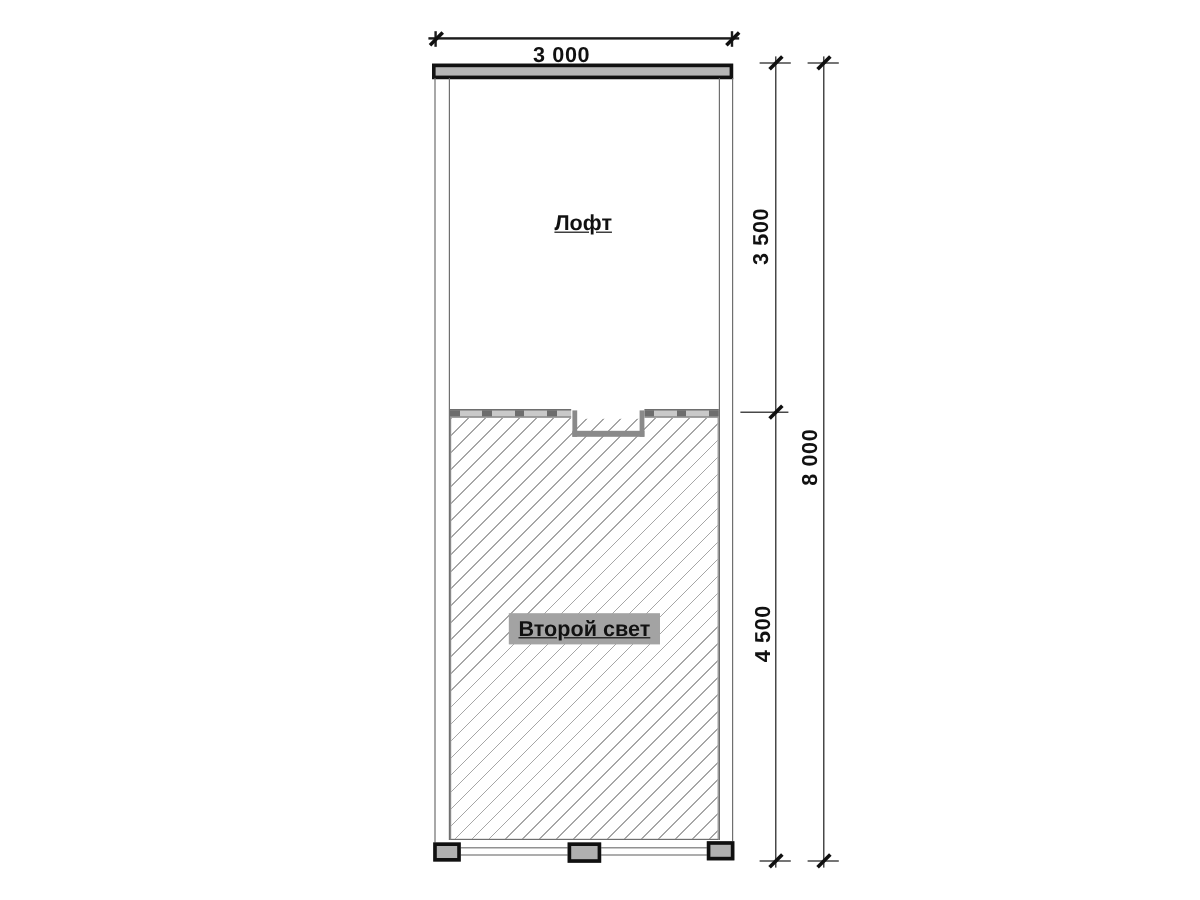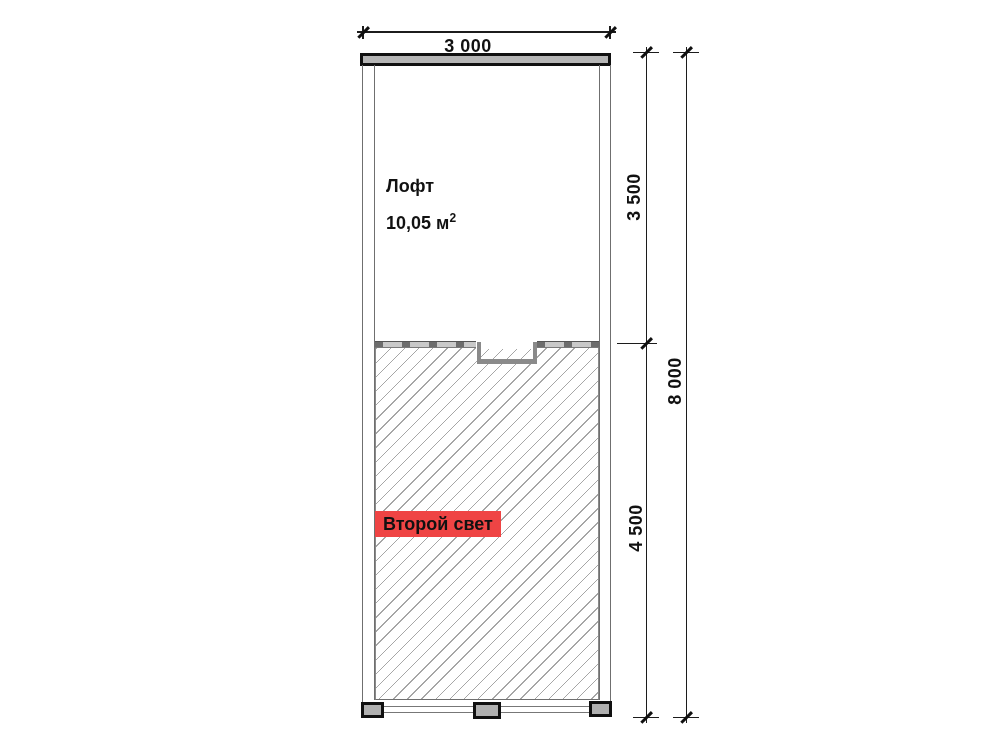--- a/index.html
+++ b/index.html
@@ -55,26 +55,26 @@
   .tk-i2{left:638.5px;top:341.8px;}
   .tk-i3{left:638.5px;top:716px;} .tk-o3{left:678.5px;top:716px;}
   
   .dim-label{font-weight:bold;font-size:18px;letter-spacing:0.5px;white-space:nowrap;}
   .lab-top{left:368px;top:10px;width:200px;text-align:center;margin-top:26px;}
   .dim-label-v{width:100px;height:20px;line-height:20px;text-align:center;
     transform:rotate(-90deg);}
   .lab-3500{left:584px;top:187px;}
   .lab-8000{left:625px;top:371px;}
   .lab-4500{left:586px;top:518px;}
-  .room-label{font-weight:bold;font-size:18px;text-align:left;z-index:4;}
+  .room-label{font-weight:bold;font-size:18px;text-align:center;z-index:4;text-decoration:underline;}
   .loft-name{left:386px;top:176px;width:200px;}
   .loft-area{left:386px;top:211px;width:200px;}
   .loft-area sup{font-size:12px;}
   .second-light{left:375px;top:514px;width:224px;}
-  .second-light span{background:#ef4444;padding:3px 8px;margin-top:28px;}
+  .second-light span{background:#a3a3a3;padding:3px 8px;margin-top:28px;}
   
   .watermark{left:0;top:326px;width:1000px;height:110px;line-height:110px;
     text-align:center;font-weight:bold;font-size:92px;letter-spacing:-1px;
     color:#f4f4f4;z-index:6;pointer-events:none;white-space:nowrap;
     text-shadow:0 0 16px rgba(150,150,150,0.6),0 0 42px rgba(155,155,155,0.35),
       2px 3px 6px rgba(150,150,150,0.45);}
 </style>
 </head>
 <body>
 
@@ -116,20 +116,17 @@
   <div class="abs tick tk-i2"></div>
   <div class="abs tick tk-i3"></div>
   <div class="abs tick tk-o3"></div>
 
   <div class="abs dim-label lab-top">3 000</div>
   <div class="abs dim-label dim-label-v lab-3500">3 500</div>
   <div class="abs dim-label dim-label-v lab-8000">8 000</div>
   <div class="abs dim-label dim-label-v lab-4500">4 500</div>
 
   <div class="abs room-label loft-name">Лофт</div>
-  <div class="abs room-label loft-area">
-    <span>10,05 м</span><sup>2</sup>
-  </div>
   <div class="abs room-label second-light">
     <span>Второй свет</span>
   </div>
 
 </div>
 
 </body></html>

